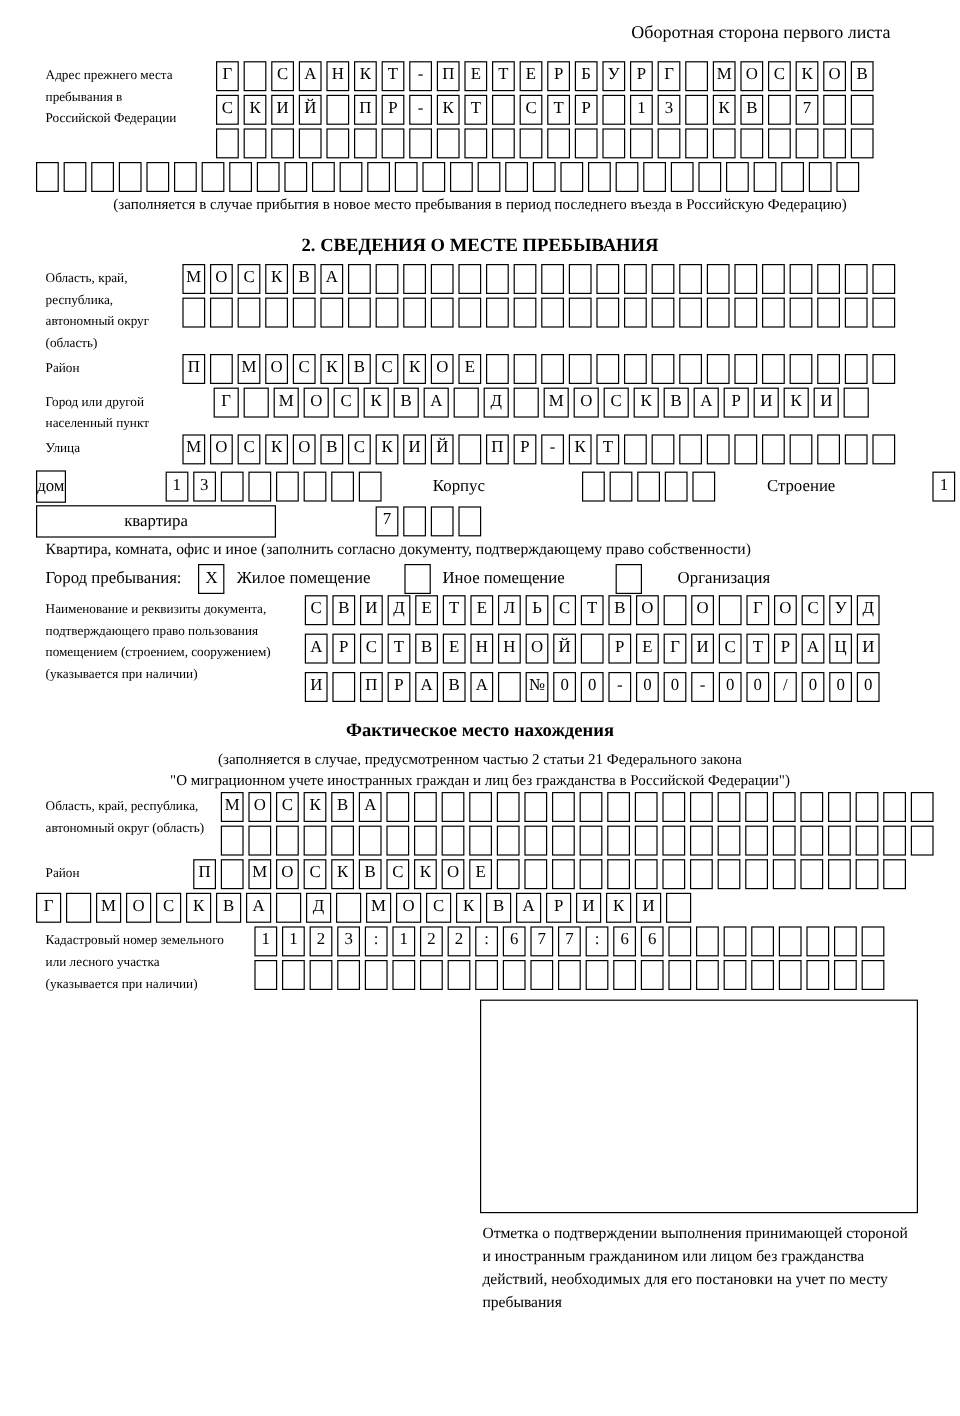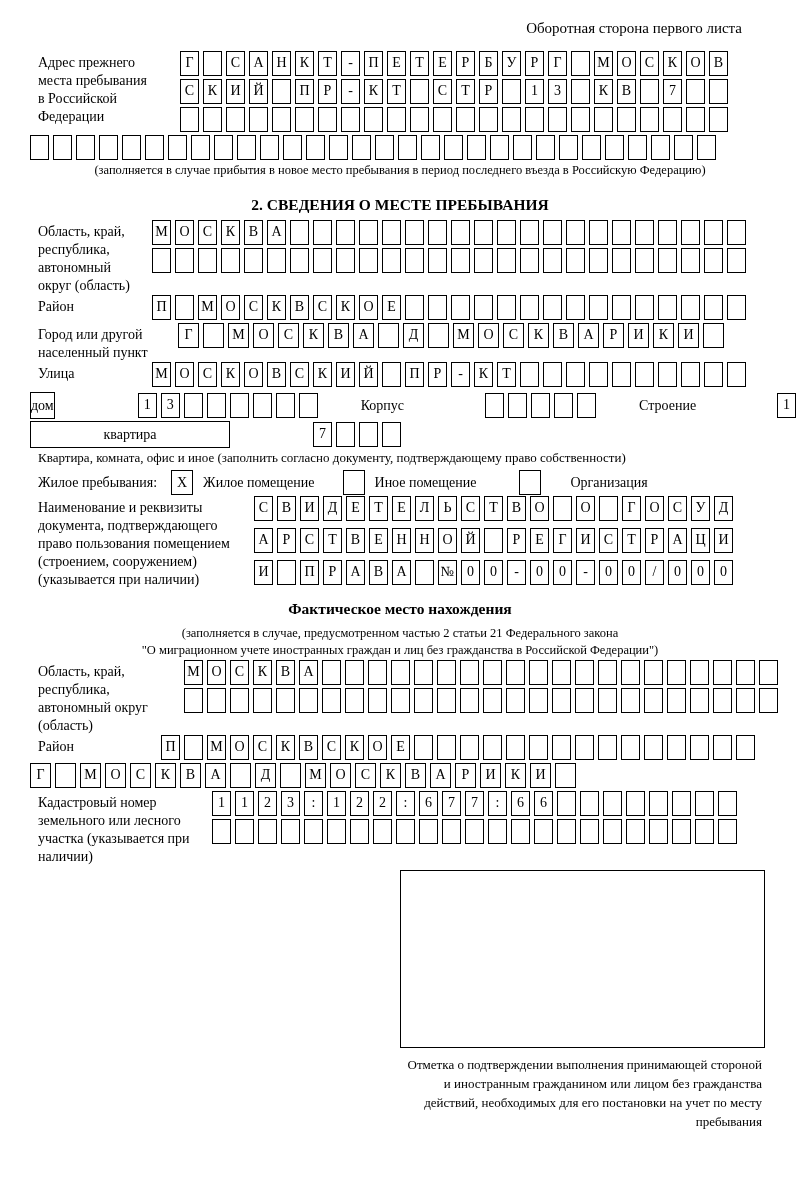--- a/index.html
+++ b/index.html
@@ -15,21 +15,21 @@
 
   .hdr {
     text-align: right;
     padding-right: 28px;
     font-size: 15px;
     margin-bottom: 14px;
   }
 
   .field { display: flex; align-items: flex-start; }
   .lbl {
-    font-size: 14px;
+    font-size: 11px;
     line-height: 18px;
     padding-left: 8px;
     padding-top: 3px;
     font-family: Liberation Serif, serif;
   }
   .prev      .lbl { flex: 0 0 150px; padding-right: 28px; }
   .f-oblast  .lbl, .f-raion .lbl, .f-ulitsa .lbl { flex: 0 0 122px; padding-right: 8px; }
   .f-gorod2  .lbl { flex: 0 0 148px; padding-right: 6px; }
   .f-doc     .lbl { flex: 0 0 224px; padding-right: 22px; }
   .f-oblast3 .lbl { flex: 0 0 154px; padding-right: 8px; }
@@ -95,21 +95,21 @@
   .mesto-note { width: 630px; text-align: center; margin: 2px 0 6px 0; }
 
   .stamp {
     margin: 4px 0 0 370px;
     width: 365px; height: 178px;
     border: 1.8px solid #000;
   }
   .stampcap {
     margin: 7px 0 0 372px;
     width: 360px;
-    text-align: right;
+    text-align: left;
     font-size: 13px;
     line-height: 19px;
   }
 </style>
 </head>
 <body>
 
 <div class="sheet">
 
   <div class="hdr">Оборотная сторона первого листа</div>
@@ -165,21 +165,21 @@
     <div class="cellrow inline"><span class="cell">1</span><span class="cell"></span><span class="cell"></span><span class="cell"></span></div>
   </div>
 
   <div class="domrow">
     <div class="bigbox kvbox">квартира</div>
     <div class="cellrow inline"><span class="cell">7</span><span class="cell"></span><span class="cell"></span><span class="cell"></span></div>
   </div>
   <div class="cap left">Квартира, комната, офис и иное (заполнить согласно документу, подтверждающему право собственности)</div>
 
   <div class="mesto">
-    <span class="m-lbl">Жилое пребывания:</span>
+    <span class="m-lbl">Город пребывания:</span>
     <span class="chk">X</span>
     <span class="m-opt">Жилое помещение</span>
     <span class="chk c2"></span>
     <span class="m-opt">Иное помещение</span>
     <span class="chk c3"></span>
     <span class="m-opt last">Организация</span>
   </div>
 
   <div class="field f-doc">
     <div class="lbl">Наименование и реквизиты документа, подтверждающего право пользования помещением (строением, сооружением) (указывается при наличии)</div>

